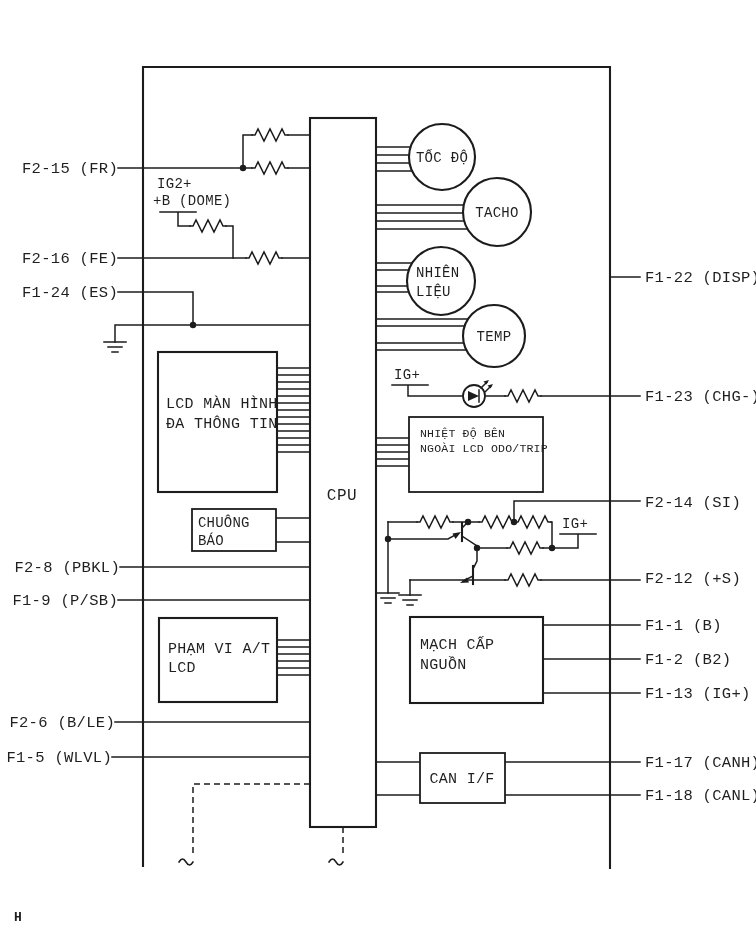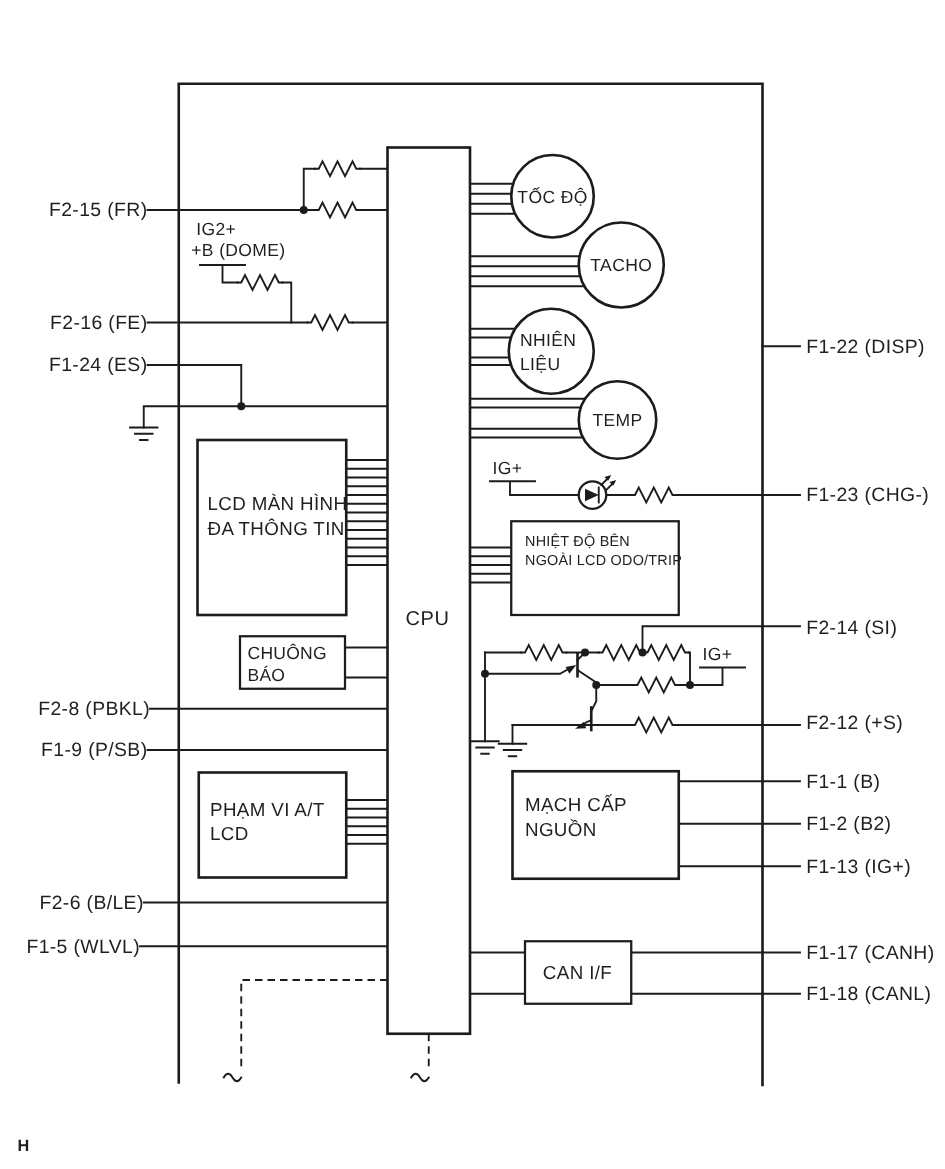--- a/index.html
+++ b/index.html
@@ -1,17 +1,17 @@
 <!DOCTYPE html>
 <html><head>
 <meta charset="utf-8">
 <style>
   html,body{margin:0;padding:0;background:#fff;}
   .page{position:relative;width:756px;height:935px;background:#ffffff;overflow:hidden;
-        font-family:Liberation Sans, sans-serif;}
+        font-family:Liberation Mono, monospace;}
   svg{display:block;}
   
   .w{stroke:#1c1c1c;stroke-width:1.5;fill:none;stroke-linecap:square;}
   .w2{stroke:#1c1c1c;stroke-width:2.1;fill:none;stroke-linecap:square;}
   .bx{fill:#ffffff;stroke:#1c1c1c;stroke-width:2.1;}
   .bxt{fill:#ffffff;stroke:#1c1c1c;stroke-width:1.8;}
   .dash{stroke:#1c1c1c;stroke-width:1.5;fill:none;stroke-dasharray:6 4;}
   .dot{fill:#1c1c1c;stroke:none;}
   .fillb{fill:#1c1c1c;stroke:none;}
   text{fill:#1f1f1f;}

